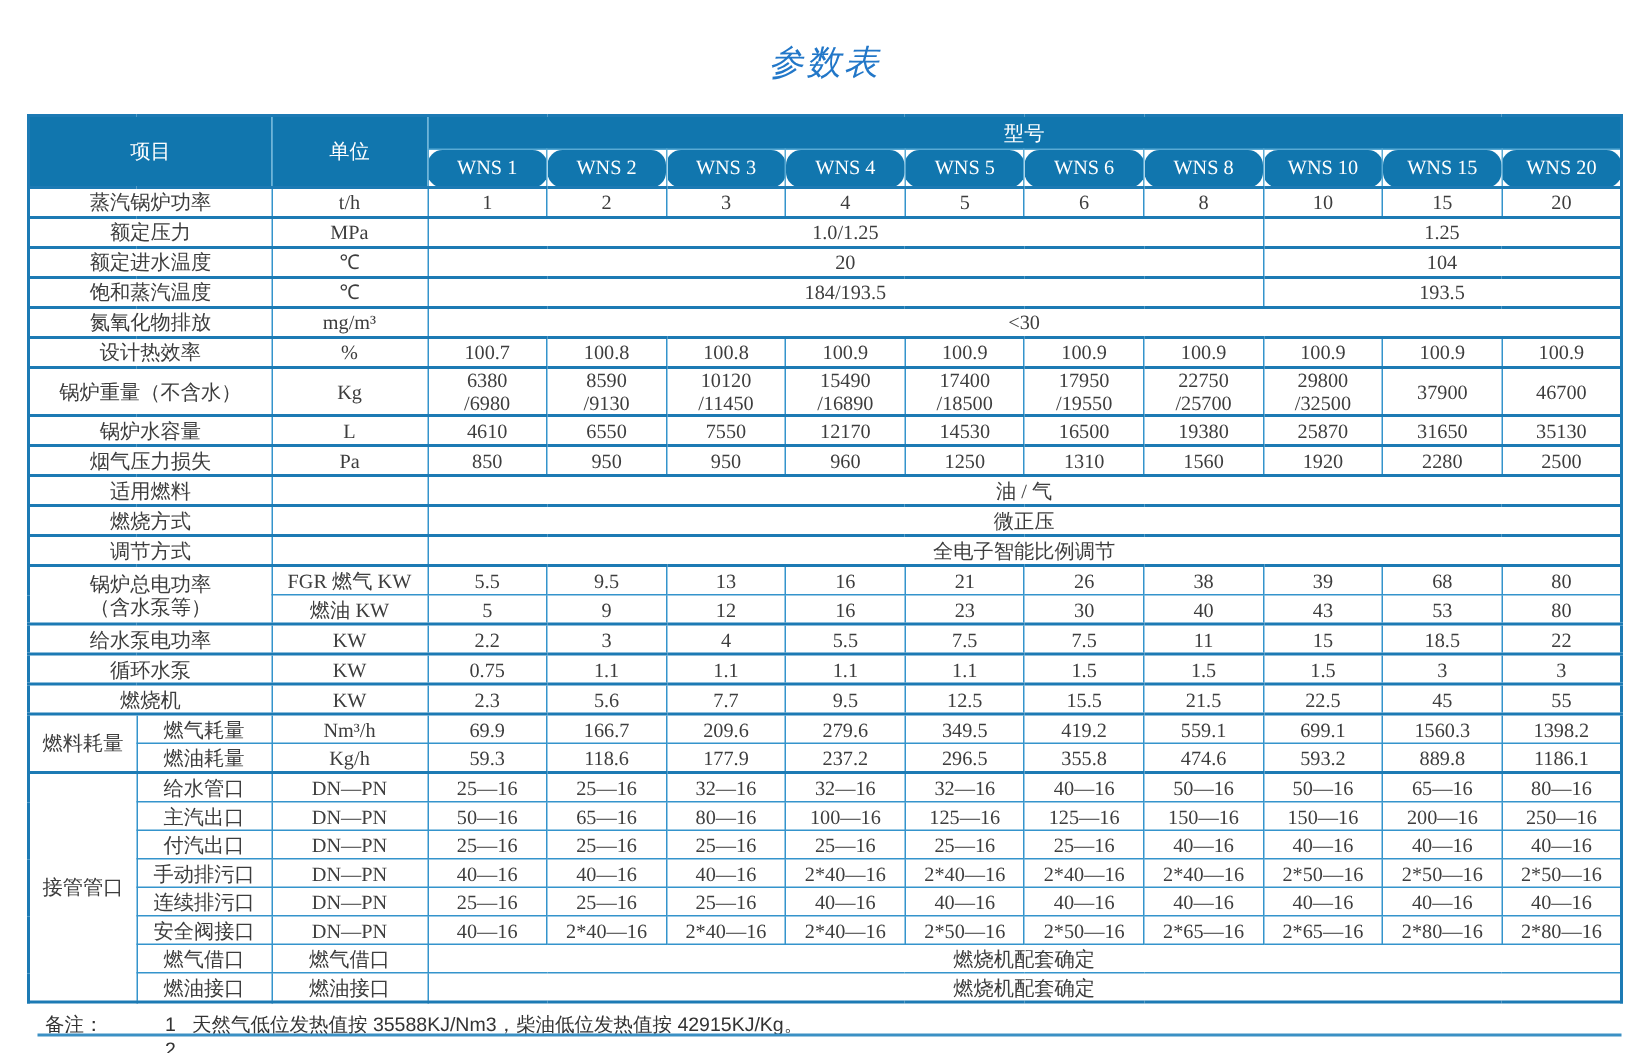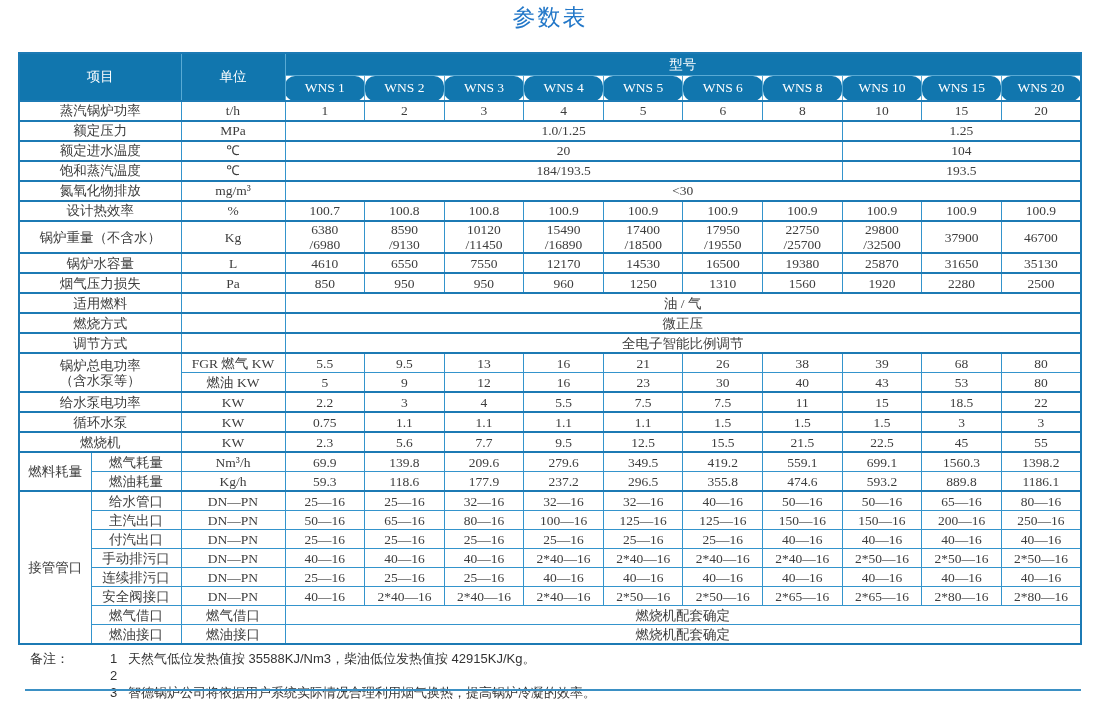--- a/index.html
+++ b/index.html
@@ -5,25 +5,26 @@
   html,body{margin:0;padding:0;}
   body{
     width:1100px;height:702px;
     background:#ffffff;
     font-family:"Liberation Sans","DejaVu Sans",sans-serif;
     position:relative;overflow:hidden;
     -webkit-font-smoothing:antialiased;
   }
   .page-title{
     text-align:center;
-    padding-top:2px;
+    padding-top:26px;
     font-size:23px;
     letter-spacing:2px;
     color:#2277c8;
     font-weight:500;
+    font-style:italic;
   }
   table.params{
     border-collapse:collapse;
     table-layout:fixed;
     width:1064px;
     margin:19px 0 0 18px;
     border:2px solid #1c7ab4;
     font-family:Liberation Serif, serif;
   }
   table.params th, table.params td{
@@ -296,21 +297,21 @@
         <td>21.5</td>
         <td>22.5</td>
         <td>45</td>
         <td>55</td>
       </tr>
       <tr class="major">
         <td rowspan="2">燃料耗量</td>
         <td>燃气耗量</td>
         <td>Nm³/h</td>
         <td>69.9</td>
-        <td>139.8</td>
+        <td>166.7</td>
         <td>209.6</td>
         <td>279.6</td>
         <td>349.5</td>
         <td>419.2</td>
         <td>559.1</td>
         <td>699.1</td>
         <td>1560.3</td>
         <td>1398.2</td>
       </tr>
       <tr>

